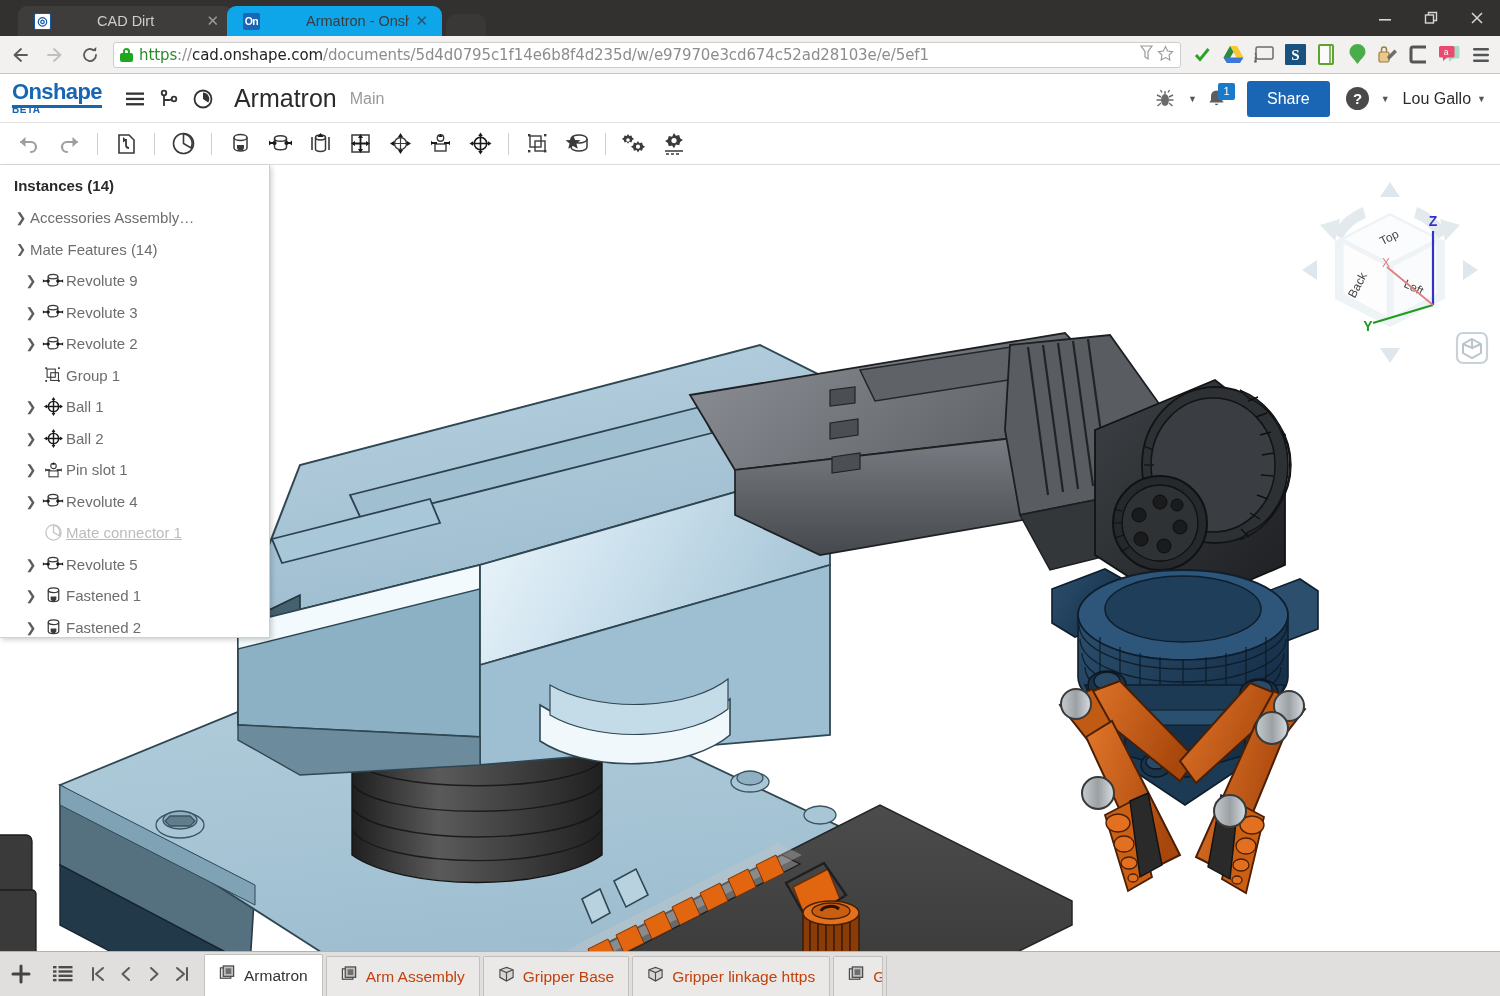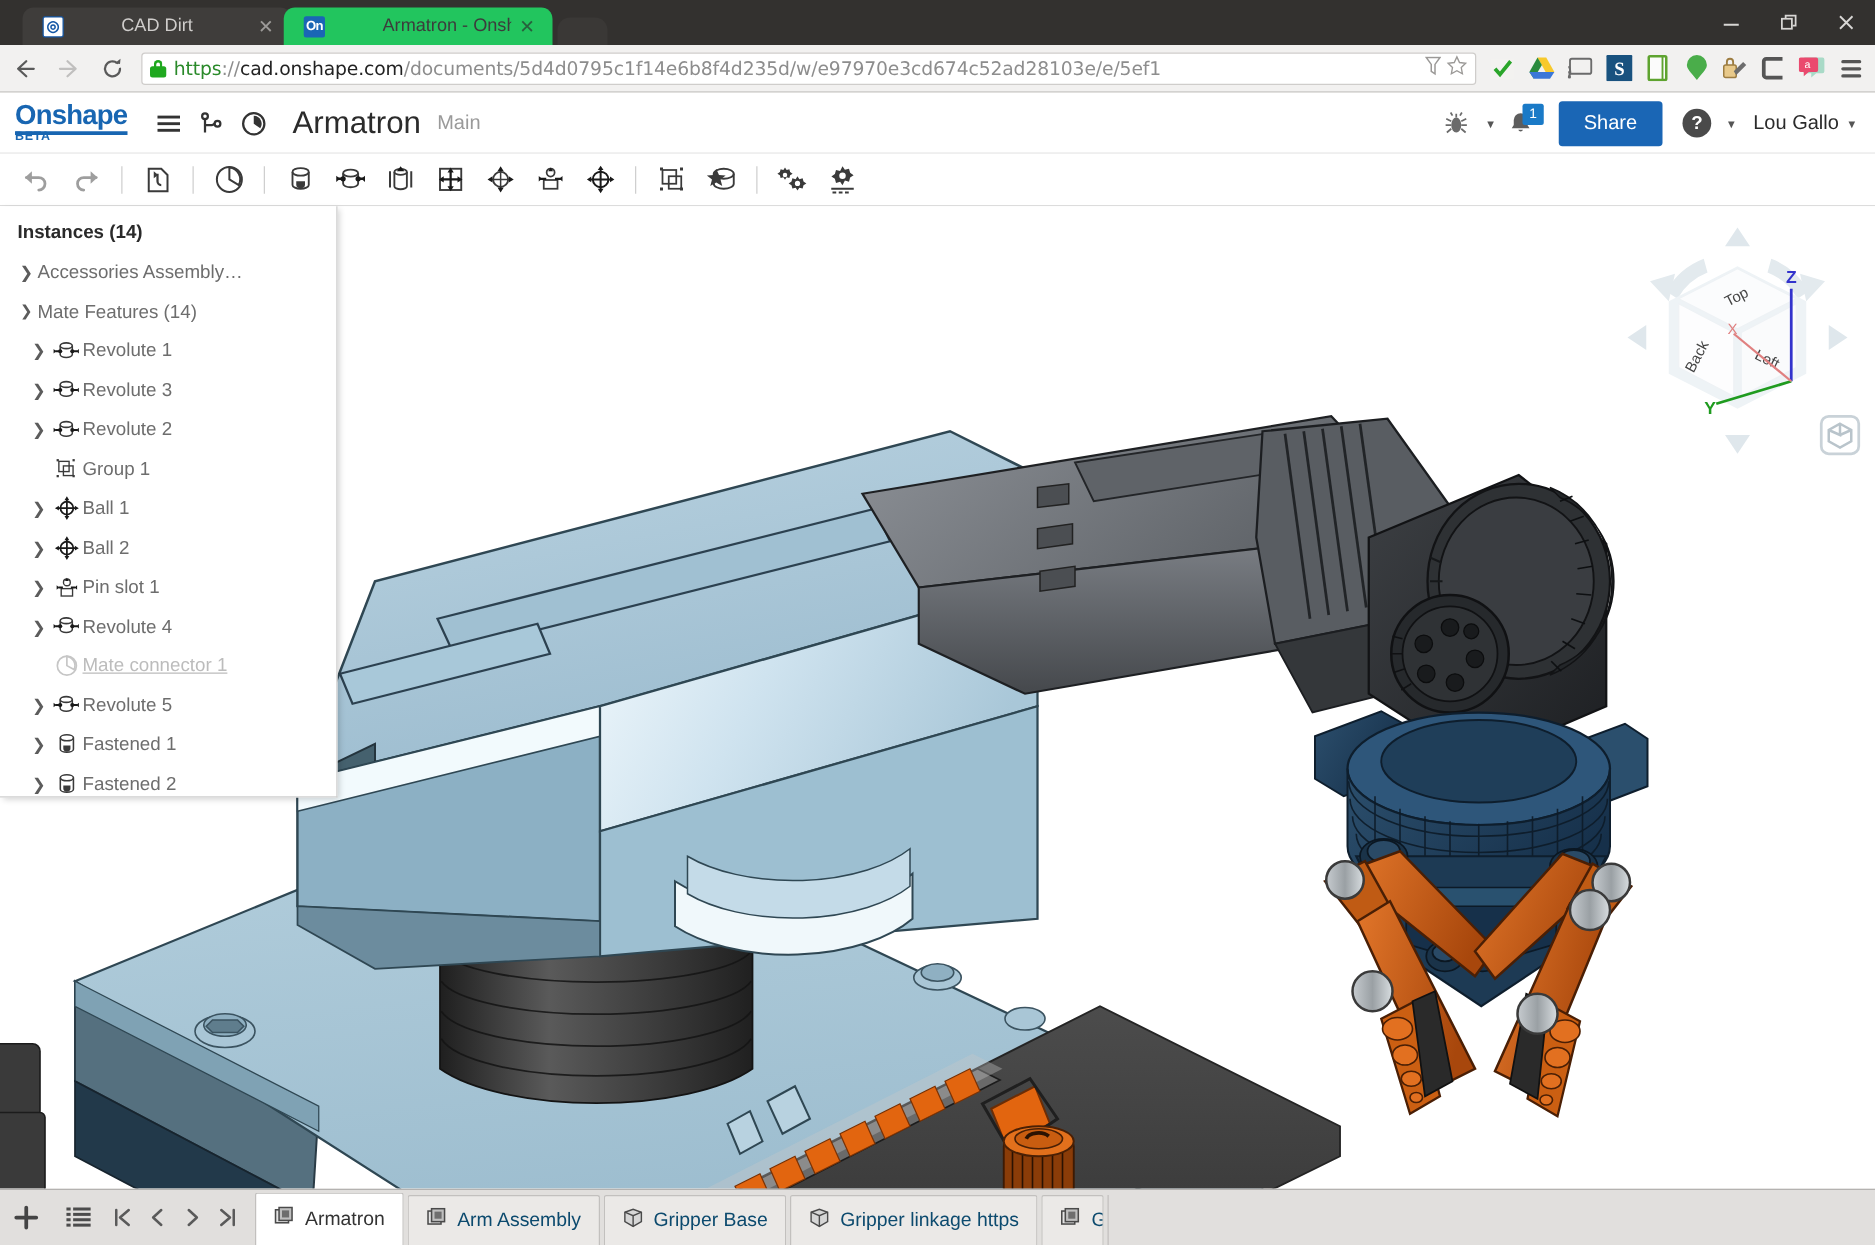--- a/index.html
+++ b/index.html
@@ -20,21 +20,21 @@
   .chrome-tab {
     position: relative;
     height: 30px; display: flex; align-items: center;
     padding: 0 14px 0 16px;
     font-size: 14.5px;
     border-top-left-radius: 9px; border-top-right-radius: 9px;
     margin-right: -6px;
     white-space: nowrap;
   }
   .chrome-tab.inactive { background: #3f3d3b; color: #cfcdcb; width: 215px; }
-  .chrome-tab.active { background: #22c55e; color: #2b2b2b; width: 215px; z-index: 3; }
+  .chrome-tab.active { background: #0ea5e9; color: #2b2b2b; width: 215px; z-index: 3; }
   .chrome-tab.active .tab-title { color: #3c3c3c; }
   .tab-fav {
     width: 17px; height: 17px; flex: 0 0 17px; margin-right: 9px;
     border-radius: 2px; display: flex; align-items: center; justify-content: center;
     font-size: 10px; font-weight: bold; color: #fff;
   }
   .fav-cad { background: #fff; color: #1557a5; border: 1px solid #1557a5;
              font-size: 12px; line-height: 1; }
   .fav-on { background: #1a66b5; color: #fff; font-size: 10.5px; letter-spacing: -0.5px;}
   .tab-title { flex: 1; overflow: hidden; text-overflow: clip; margin-left: 37px; }
@@ -171,21 +171,21 @@
     background: #e1dfdd; border-top: 1px solid #b4b2b0;
     display: flex; align-items: stretch;
   }
   .bb-btn { width: 42px; display:flex; align-items:center; justify-content:center;
             color:#4c4c4c; font-size: 20px; }
   .bb-nav { width: 28px; display:flex; align-items:center; justify-content:center;
             color:#5a5a5a; font-size: 17px; }
   .bb-tabs { display: flex; align-items: stretch; margin-left: 8px; }
   .btab {
     display: flex; align-items: center; gap: 8px;
-    padding: 0 14px; font-size: 15.5px; color: #0c4a6e;
+    padding: 0 14px; font-size: 15.5px; color: #c2410c;
     border: 1px solid #c2c0be; border-bottom: none; background: #ebe9e7;
     margin-right: 3px; border-top-left-radius:2px; border-top-right-radius:2px;
     margin-top: 4px;
     white-space: nowrap;
   }
   .btab.active { background: #fff; color: #333; margin-top: 2px; }
   .btab.clipped { overflow: hidden; }
   .bb-filler { flex: 1; border-left: 1px solid #c2c0be; margin-top: 4px; background:#e1dfdd;}
   svg { shape-rendering: geometricPrecision; }
 </style>
@@ -861,21 +861,21 @@
       <span class="tico">
         <svg width="22" height="20" viewBox="0 0 25 22">
             <ellipse cx="12.5" cy="6" rx="5.5" ry="2.6" fill="none" stroke="#3a3a3a" stroke-width="1.4"></ellipse>
             <path d="M7 6 V14 a5.5 2.6 0 0 0 11 0 V6" fill="none" stroke="#3a3a3a" stroke-width="1.4"></path>
             <path d="M2.5 11 h4 M18.5 11 h4" stroke="#1a1a1a" stroke-width="1.8"></path>
             <path d="M1 9 V13 L3.4 11 Z M24 9 V13 L21.6 11 Z" fill="#1a1a1a"></path>
             <circle cx="7" cy="11" r="1.9" fill="#1a1a1a"></circle>
             <circle cx="18" cy="11" r="1.9" fill="#1a1a1a"></circle>
           </svg>
       </span>
-      <span>Revolute 1</span>
+      <span>Revolute 9</span>
     </div>
 
     <div class="tree-row lvl2">
       <span class="tw">❯</span>
       <span class="tico">
         <svg width="22" height="20" viewBox="0 0 25 22">
             <ellipse cx="12.5" cy="6" rx="5.5" ry="2.6" fill="none" stroke="#3a3a3a" stroke-width="1.4"></ellipse>
             <path d="M7 6 V14 a5.5 2.6 0 0 0 11 0 V6" fill="none" stroke="#3a3a3a" stroke-width="1.4"></path>
             <path d="M2.5 11 h4 M18.5 11 h4" stroke="#1a1a1a" stroke-width="1.8"></path>
             <path d="M1 9 V13 L3.4 11 Z M24 9 V13 L21.6 11 Z" fill="#1a1a1a"></path>

